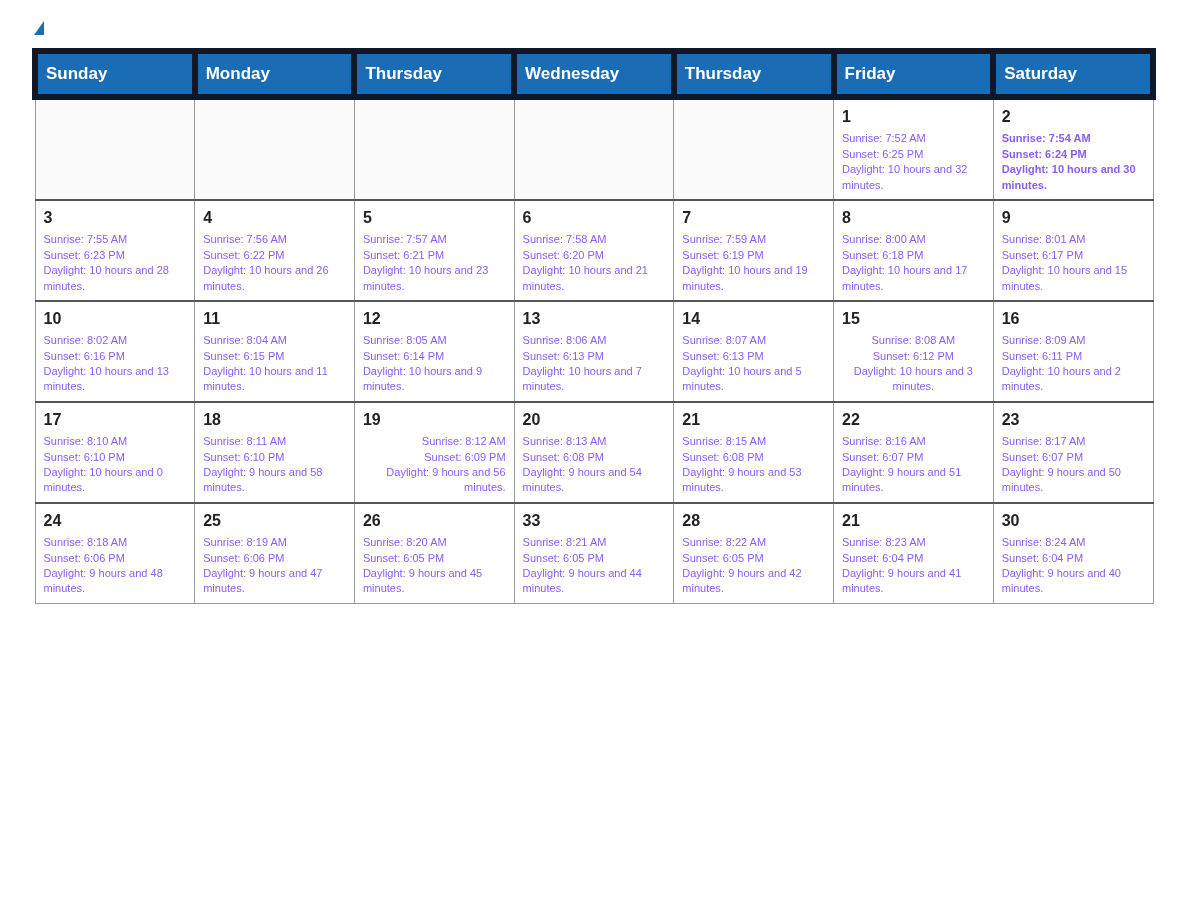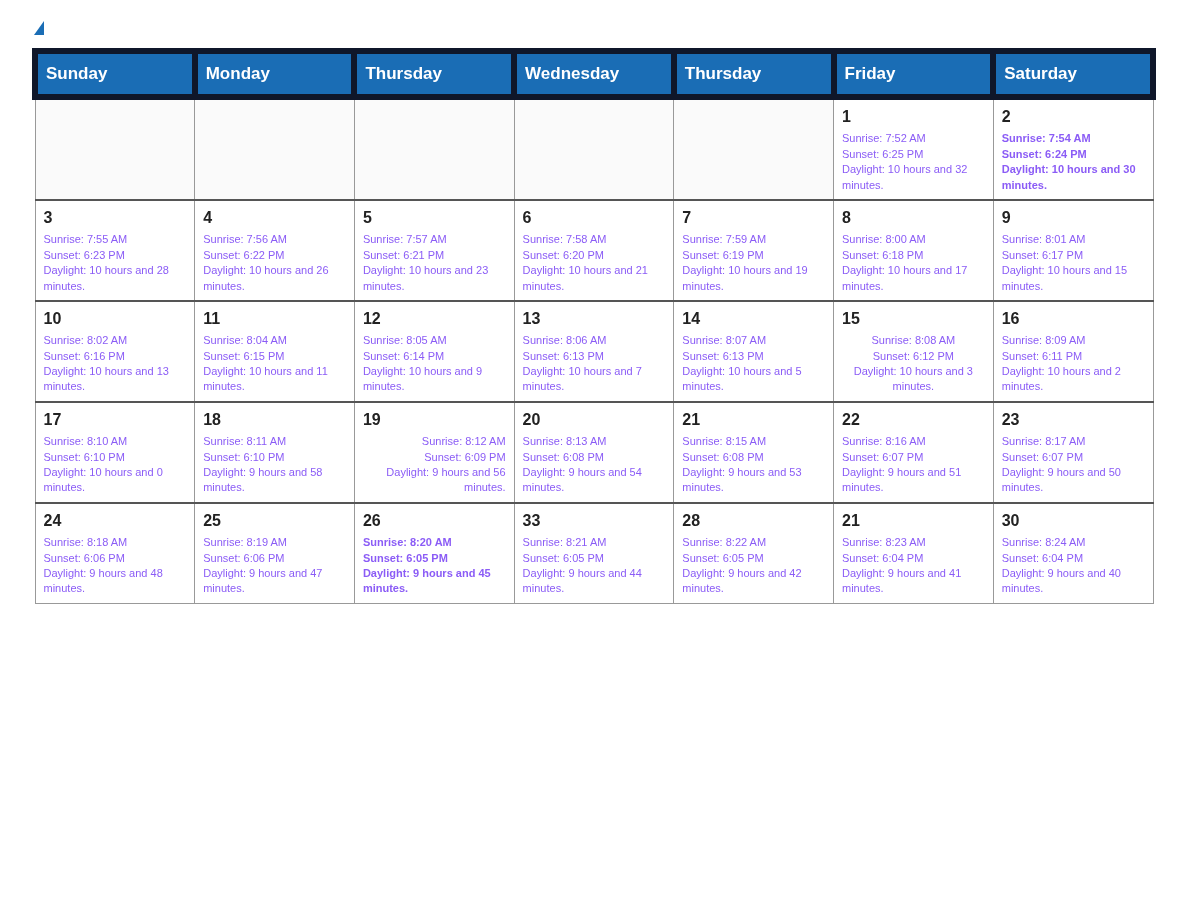--- a/index.html
+++ b/index.html
@@ -289,21 +289,21 @@
 Daylight: 9 hours and 48 minutes.</div>
         </td>
         <td>
           <span class="day-number">25</span>
           <div class="day-info" style="white-space: pre-line;">Sunrise: 8:19 AM
 Sunset: 6:06 PM
 Daylight: 9 hours and 47 minutes.</div>
         </td>
         <td>
           <span class="day-number">26</span>
-          <div class="day-info" style="white-space: pre-line; font-weight: bold;">Sunrise: 8:20 AM
+          <div class="day-info" style="white-space: pre-line;">Sunrise: 8:20 AM
 Sunset: 6:05 PM
 Daylight: 9 hours and 45 minutes.</div>
         </td>
         <td>
           <span class="day-number">33</span>
           <div class="day-info" style="white-space: pre-line;">Sunrise: 8:21 AM
 Sunset: 6:05 PM
 Daylight: 9 hours and 44 minutes.</div>
         </td>
         <td>

